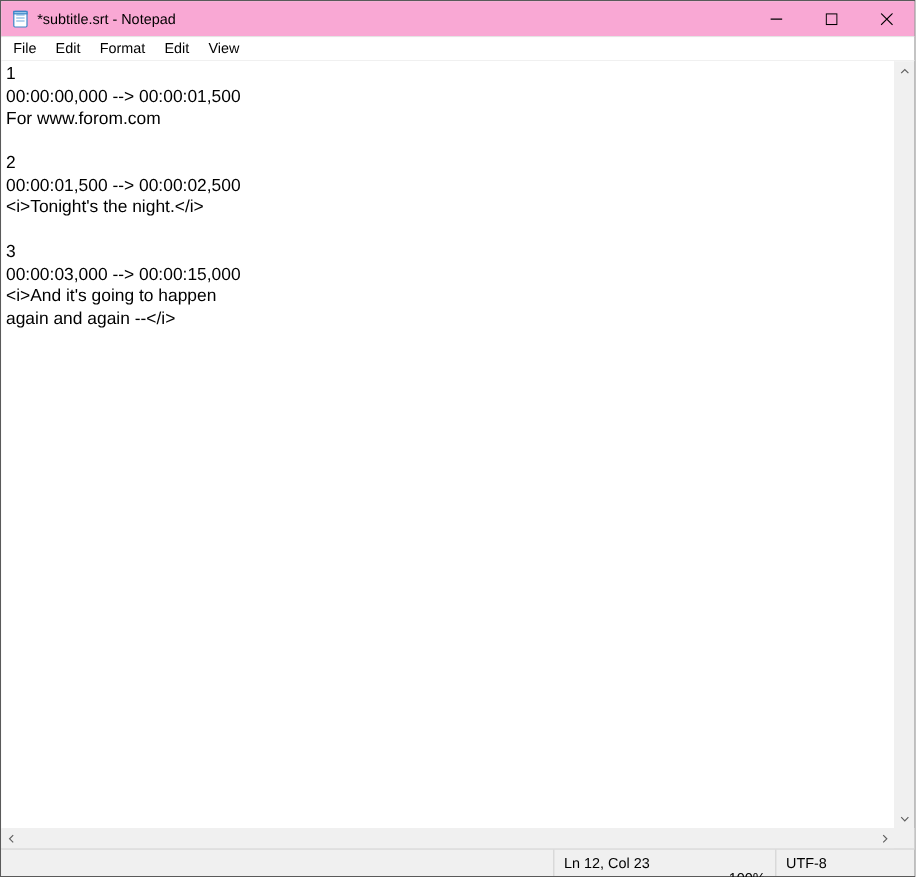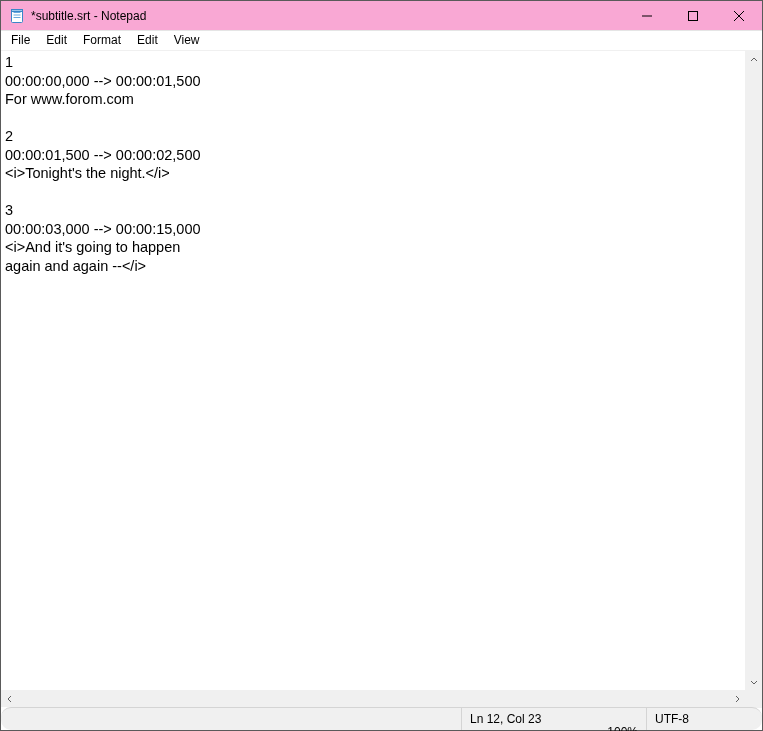--- a/index.html
+++ b/index.html
@@ -106,21 +106,20 @@
   }
   .corner { width: 17px; height: 17px; background: #f0f0f0; }
 
   .statusbar {
     height: 23px;
     background: #f0f0f0;
     border-top: 1px solid #d4d4d4;
     display: flex; align-items: stretch;
     font-size: 12px;
     color: #000;
-    border-radius: 10px;
   }
   .statusbar .cell {
     border-left: 1px solid #d4d4d4;
     display: flex; align-items: center;
     padding: 0 8px;
   }
   .statusbar .spacer { flex: 1; border-left: none; }
   .statusbar .cell.ln { width: 130px; }
   .statusbar .cell.zoom { width: 55px; justify-content: flex-end; margin-top: 24px; }
   .statusbar .cell.eol { width: 120px; }

